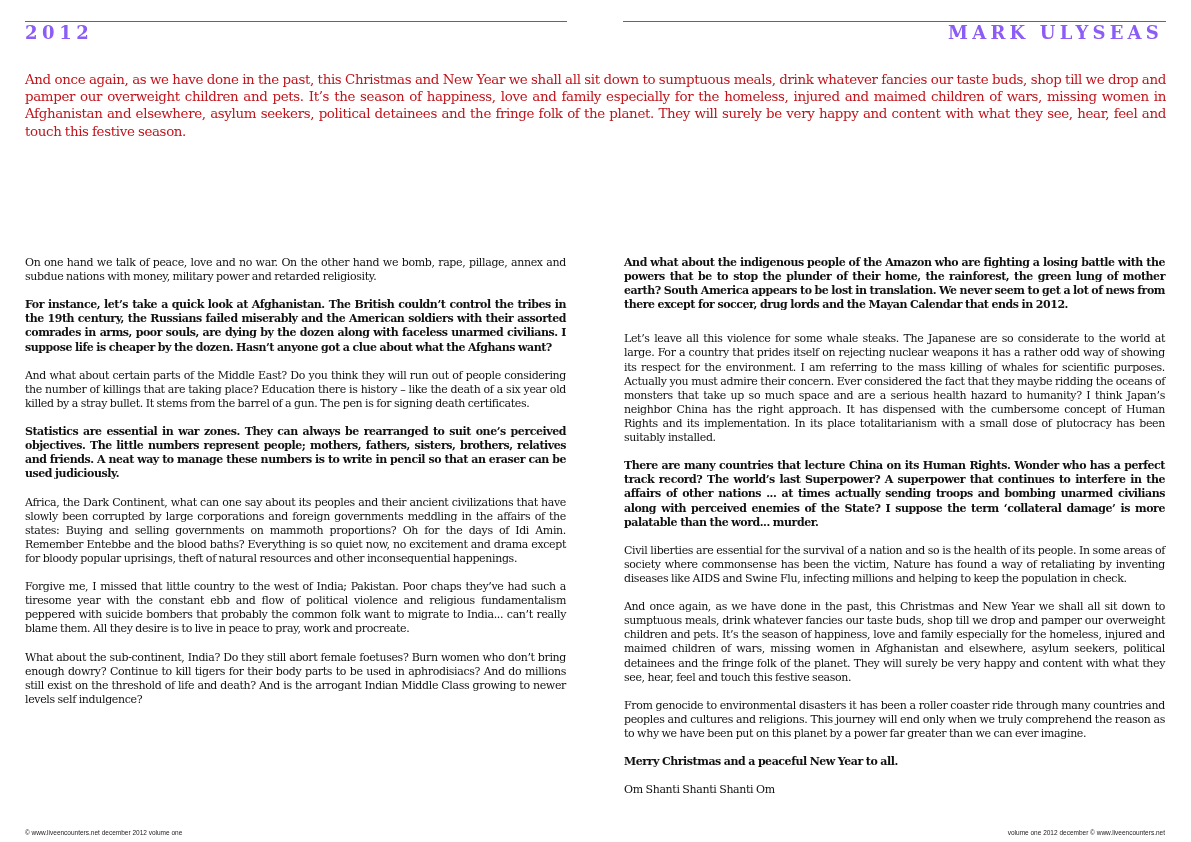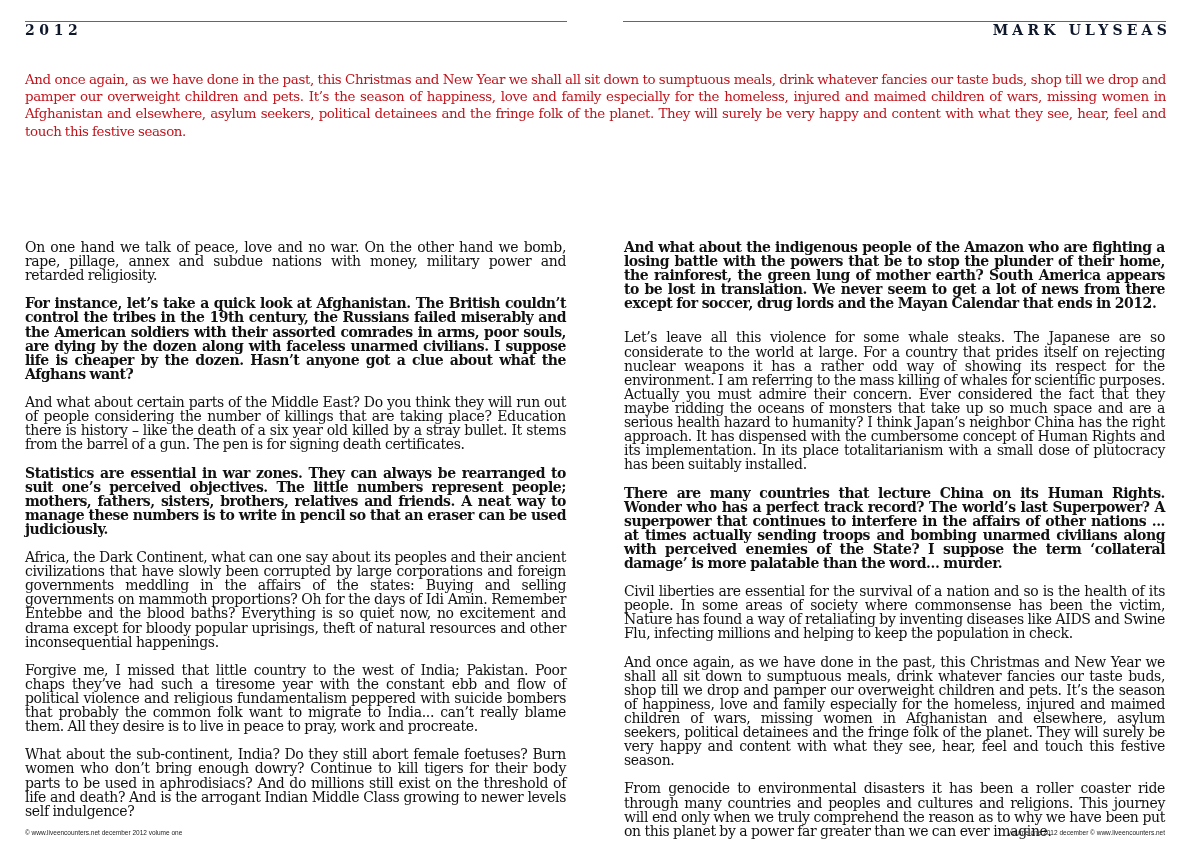--- a/index.html
+++ b/index.html
@@ -6,32 +6,32 @@
   body {
     width: 1191px; height: 842px; position: relative; overflow: hidden;
     font-family: "DejaVu Serif", "Liberation Serif", serif;
     color: #111111;
   }
   .rule { position: absolute; top: 21px; height: 1px; background: #666666; }
   .rule.left { left: 25px; width: 542px; }
   .rule.right { left: 623px; width: 543px; }
   .hdr {
     position: absolute; top: 22px; font-family: "DejaVu Serif", serif;
-    font-weight: bold; font-size: 14px; letter-spacing: 4.6px; color: #0f172a;
+    font-weight: bold; font-size: 18px; letter-spacing: 4.6px; color: #8b5cf6;
   }
   .hdr.left { left: 25px; }
-  .hdr.right { right: 20px; letter-spacing: 4.2px; }
+  .hdr.right { right: 28px; letter-spacing: 4.2px; }
   .lead {
     position: absolute; left: 25px; top: 71px; width: 1141px;
     font-family: "DejaVu Serif", serif; font-size: 13.4px; line-height: 17.2px;
     color: #c0141c; text-align: justify; letter-spacing: -0.35px; word-spacing: -0.5px;
   }
   .col {
-    position: absolute; top: 240px; width: 541px;
-    font-size: 14px; line-height: 14.1px; text-align: justify;
+    position: absolute; top: 256px; width: 541px;
+    font-size: 11px; line-height: 14.1px; text-align: justify;
     letter-spacing: -0.35px; word-spacing: -0.4px;
   }
   .col.left { left: 25px; }
   .col.right { left: 624px; }
   .col p { margin: 0 0 14.1px 0; hyphens: auto; }
   .col p.b { font-weight: bold; letter-spacing: -0.45px; }
   .col.right p:first-child { margin-bottom: 20px; }
   .foot {
     position: absolute; top: 829px; font-family: "Liberation Sans", sans-serif;
     font-size: 6.5px; color: #222;
@@ -60,16 +60,17 @@
 </div>
 
 <div class="col right">
   <p class="b">And what about the indigenous people of the Amazon who are fighting a losing battle with the powers that be to stop the plunder of their home, the rainforest, the green lung of mother earth?  South America appears to be lost in translation. We never seem to get a lot of news from there except for soccer, drug lords and the Mayan Calendar that ends in 2012.</p>
   <p>Let’s leave all this violence for some whale steaks. The Japanese are so considerate to the world at large. For a country that prides itself on rejecting nuclear weapons it has a rather odd way of showing its respect for the environment. I am referring to the mass killing of whales for scientific purposes. Actually you must admire their concern. Ever considered the fact that they maybe ridding the oceans of monsters that take up so much space and are a serious health hazard to humanity? I think Japan’s neighbor China has the right approach. It has dispensed with the cumbersome concept of Human Rights and its implementation. In its place totalitarianism with a small dose of plutocracy has been suitably installed.</p>
   <p class="b">There are many countries that lecture China on its Human Rights. Wonder who has a perfect track record?  The world’s last Superpower? A superpower that continues to interfere in the affairs of other nations ... at times actually sending troops and bombing unarmed civilians along with perceived enemies of the State? I suppose the term ‘collateral damage’ is more palatable than the word... murder.</p>
   <p>Civil liberties are essential for the survival of a nation and so is the health of its people. In some areas of society where commonsense has been the victim, Nature has found a way of retaliating by inventing diseases like AIDS and Swine Flu, infecting millions and helping to keep the population in check.</p>
   <p>And once again, as we have done in the past, this Christmas and New Year we shall all sit down to sumptuous meals, drink whatever fancies our taste buds, shop till we drop and pamper our overweight children and pets. It’s the season of happiness, love and family especially for the homeless, injured and maimed children of wars, missing women in Afghanistan and elsewhere, asylum seekers, political detainees and the fringe folk of the planet. They will surely be very happy and content with what they see, hear, feel and touch this festive season.</p>
   <p>From genocide to environmental disasters it has been a roller coaster ride through many countries and peoples and cultures and religions. This journey will end only when we truly comprehend the reason as to why we have been put on this planet by a power far greater than we can ever imagine.</p>
   <p class="b">Merry Christmas and a peaceful New Year to all.</p>
+  <p>Om Shanti Shanti Shanti Om</p>
 </div>
 
 <div class="foot left">© www.liveencounters.net  december 2012 volume one</div>
 <div class="foot right">volume one 2012 december © www.liveencounters.net</div>
 
 </body></html>

